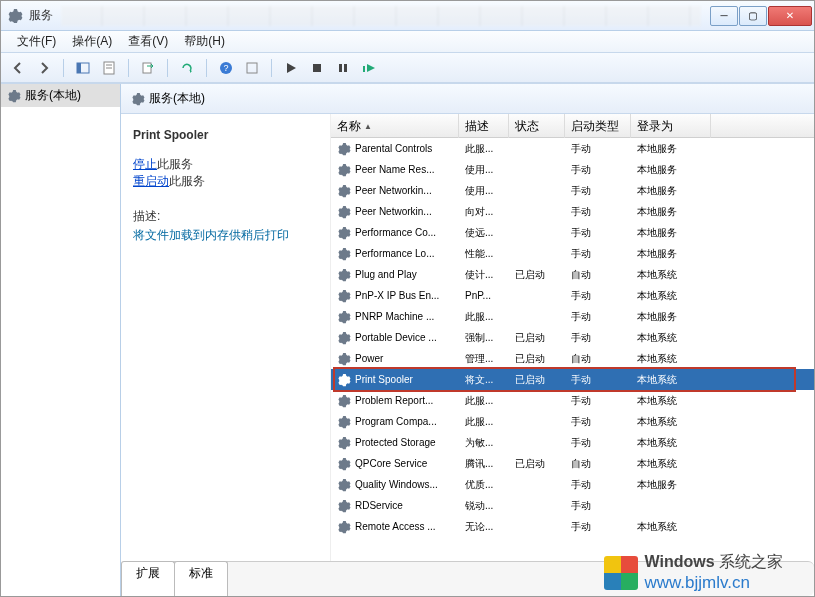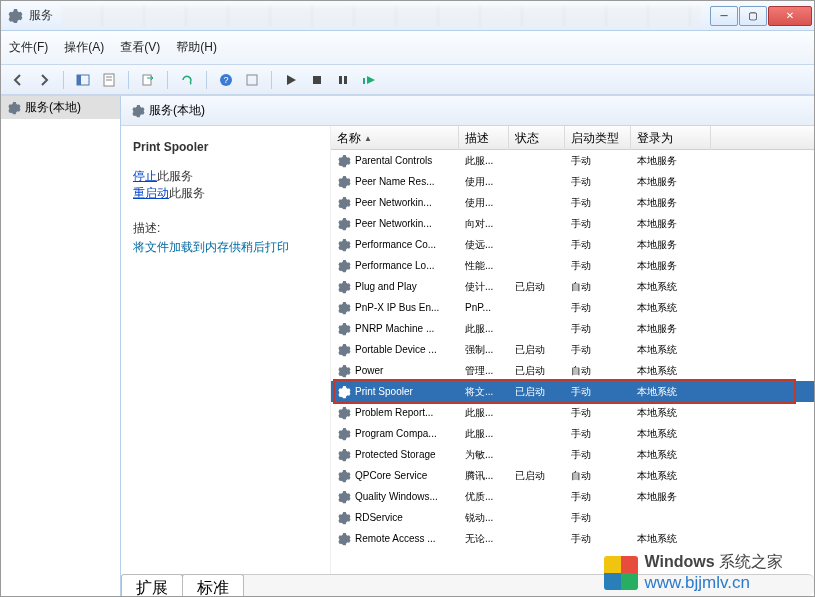--- a/index.html
+++ b/index.html
@@ -10,21 +10,21 @@
 .titlebar { height:30px; background:linear-gradient(#f7fbff,#e4eefc); display:flex; align-items:center; border-bottom:1px solid #b8cfe8; }
 .title-icon { width:16px; height:16px; margin:0 6px; }
 .title-text { font-size:12px; color:#333; flex:0 0 auto; }
 .title-blur { flex:1; height:20px; margin:0 8px; background:repeating-linear-gradient(90deg,#eee 0 40px,#ddd 40px 42px); filter:blur(1px); opacity:.4; }
 .win-btns { display:flex; margin-right:2px; }
 .win-btn { width:28px; height:20px; margin-left:1px; border:1px solid #7a9fc7; border-radius:2px; display:flex; align-items:center; justify-content:center; font-size:10px; background:linear-gradient(#f3f8fe,#dbeafc); }
 .win-btn.max { width:28px; }
 .win-btn.close { width:44px; background:linear-gradient(#f07a75,#d9534f); color:#fff; border-color:#a33; }
 
 
-.menubar { height:34px; background:linear-gradient(#fbfdff,#eef4fb); border-bottom:1px solid #c7d8ec; display:flex; align-items:center; padding:0 0; }
+.menubar { height:22px; background:linear-gradient(#fbfdff,#eef4fb); border-bottom:1px solid #c7d8ec; display:flex; align-items:center; padding:0 8px; }
 .menu-item { font-size:12px; padding:2px 8px; color:#222; }
 
 
 .toolbar { height:30px; background:linear-gradient(#f6faff,#e6eef9); border-bottom:1px solid #c7d8ec; display:flex; align-items:center; padding:0 6px; gap:4px; }
 .tb-sep { width:1px; height:18px; background:#b8cfe8; margin:0 4px; }
 .tb-btn { width:22px; height:22px; display:flex; align-items:center; justify-content:center; font-size:12px; color:#333; border-radius:2px; }
 .tb-btn svg { display:block; }
 
 
 .content { flex:1; display:flex; border-top:1px solid #c7d8ec; overflow:hidden; }
@@ -61,21 +61,21 @@
 .row .cell.c-name { width:128px; display:flex; align-items:center; }
 .row .cell.c-desc { width:50px; }
 .row .cell.c-state { width:56px; }
 .row .cell.c-start { width:66px; }
 .row .cell.c-logon { width:80px; }
 
 .row.sel { background:#2f6fb3; color:#fff; }
 .row.sel .gear path { fill:#fff; }
 .highlight-box { position:absolute; border:2px solid #c0392b; pointer-events:none; }
 
-.tabs-bottom { height:22px; display:flex; border-top:1px solid #ccc; background:#f6f6f6; font-size:16px;border-radius:6px; }
+.tabs-bottom { height:35px; display:flex; border-top:1px solid #ccc; background:#f6f6f6; font-size:12px;border-radius:6px; }
 .tabs-bottom div { padding:3px 14px; border:1px solid #bbb; border-bottom:none; margin-top:-1px; background:#fff; border-top-left-radius:3px; border-top-right-radius:3px; margin-right:-1px; }
 
 .watermark { position:absolute; right:32px; bottom:4px; display:flex; align-items:center; font-size:16px; color:#444; }
 .watermark .logo { width:34px; height:34px; margin-right:6px; background:conic-gradient(#e74c3c 0 25%,#27ae60 0 50%,#2980b9 0 75%,#f1c40f 0); border-radius:3px; }
 .watermark .sub { font-size:17px; color:#2b7bcc; }
 
 
 svg.gear-svg path { fill:#6d7a8a; }
 </style>
 </head>

